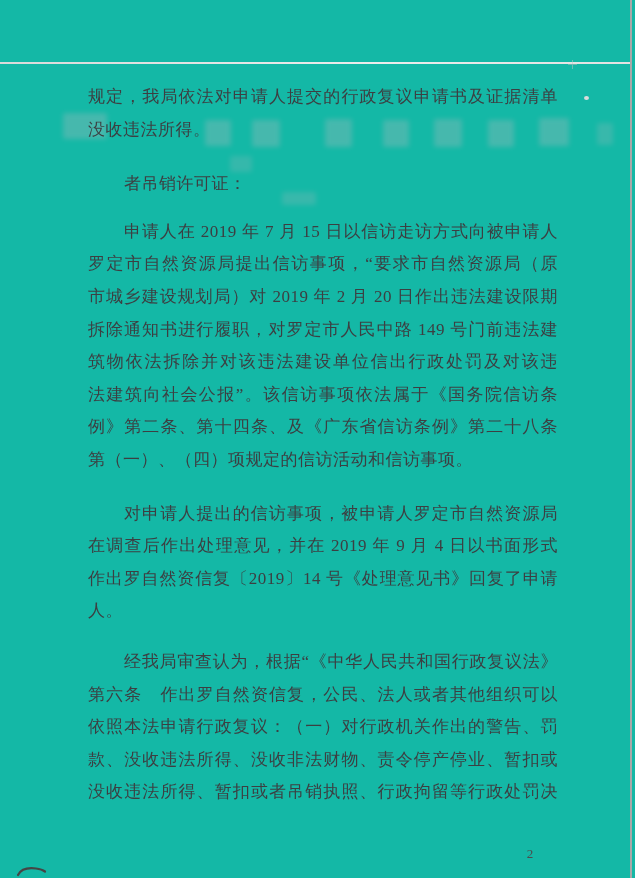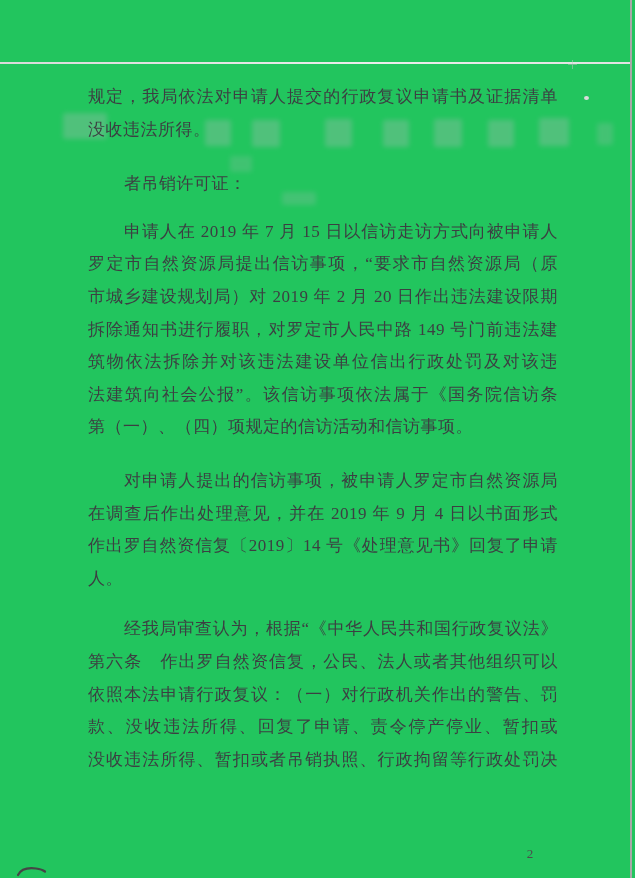--- a/index.html
+++ b/index.html
@@ -1,21 +1,21 @@
 <!DOCTYPE html>
 <html lang="zh"><head>
 <meta charset="utf-8">
 <style>
   html,body{margin:0;padding:0;}
   body{
     width:635px;height:878px;position:relative;overflow:hidden;
     background:#fefefe;
     font-family:"Liberation Serif","DejaVu Serif",serif;
   }
-  .scan-page{position:absolute;inset:0;background:#22c55e;}
+  .scan-page{position:absolute;inset:0;background:#14b8a6;}
 
   
   .edge-line-right{
     position:absolute;top:0;left:630px;width:2px;height:878px;
     background:#a9a9a9;
   }
   .edge-line-top{
     position:absolute;top:62px;left:0;width:631px;height:2px;
     background:linear-gradient(to right,#dadada,#ececec 60%,#e2e2e2);
   }
@@ -103,35 +103,36 @@
       <div class="line end indent">者吊销许可证：</div>
     </div>
 
     <div class="para p3">
       <div class="line indent">申请人在 2019 年 7 月 15 日以信访走访方式向被申请人</div>
       <div class="line">罗定市自然资源局提出信访事项，“要求市自然资源局（原</div>
       <div class="line">市城乡建设规划局）对 2019 年 2 月 20 日作出违法建设限期</div>
       <div class="line">拆除通知书进行履职，对罗定市人民中路 149 号门前违法建</div>
       <div class="line">筑物依法拆除并对该违法建设单位信出行政处罚及对该违</div>
       <div class="line">法建筑向社会公报”。该信访事项依法属于《国务院信访条</div>
+      <div class="line">例》第二条、第十四条、及《广东省信访条例》第二十八条</div>
       <div class="line end">第（一）、（四）项规定的信访活动和信访事项。</div>
     </div>
 
     <div class="para p4">
       <div class="line indent">对申请人提出的信访事项，被申请人罗定市自然资源局</div>
       <div class="line">在调查后作出处理意见，并在 2019 年 9 月 4 日以书面形式</div>
       <div class="line">作出罗自然资信复〔2019〕14 号《处理意见书》回复了申请</div>
       <div class="line end">人。</div>
     </div>
 
     <div class="para p5">
       <div class="line indent">经我局审查认为，根据“《中华人民共和国行政复议法》</div>
       <div class="line">第六条　作出罗自然资信复，公民、法人或者其他组织可以</div>
       <div class="line">依照本法申请行政复议：（一）对行政机关作出的警告、罚</div>
-      <div class="line">款、没收违法所得、回复了申请、责令停产停业、暂扣或</div>
+      <div class="line">款、没收违法所得、没收非法财物、责令停产停业、暂扣或</div>
       <div class="line">没收违法所得、暂扣或者吊销执照、行政拘留等行政处罚决</div>
     </div>
 
   </div>
 
   <div class="page-number">2</div>
 
   <svg class="pen-mark" viewBox="0 0 32 14" xmlns="http://www.w3.org/2000/svg">
     <path d="M2 11 C 5 5, 12 3.5, 20 4.5 C 24 5, 27 6, 29 7.5" fill="none" stroke="#454545" stroke-width="2.2" stroke-linecap="round"></path>
   </svg>

